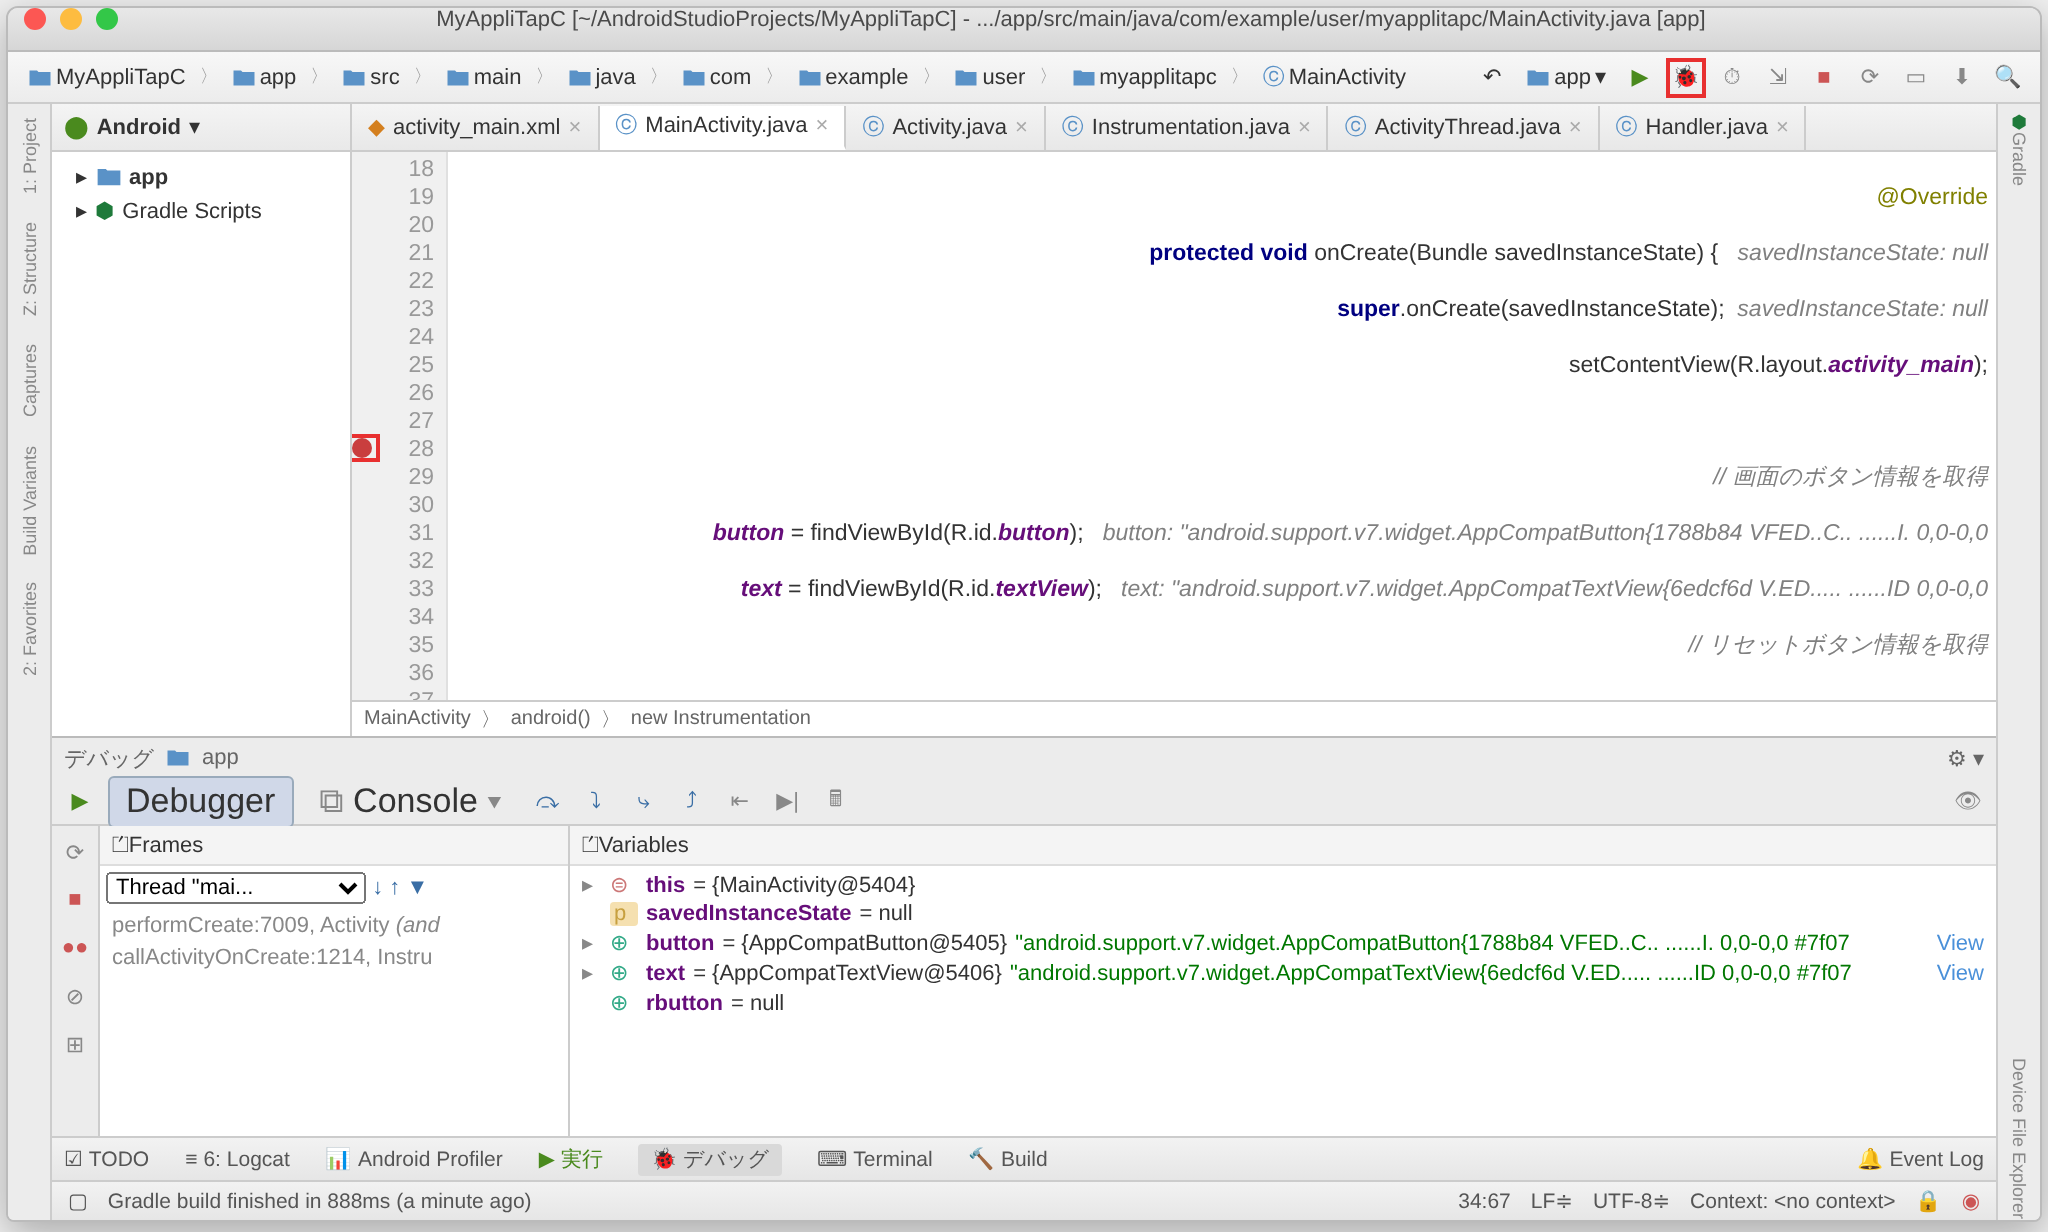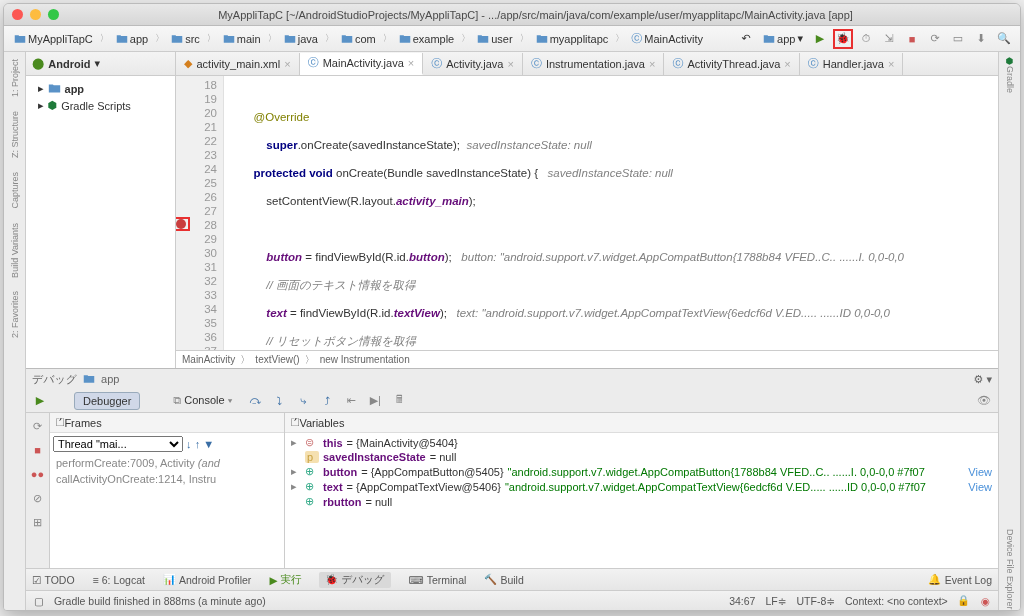--- a/index.html
+++ b/index.html
@@ -1,18 +1,18 @@
 <!DOCTYPE html>
 <html><head>
 <meta charset="utf-8">
 <style>
 * { margin: 0; padding: 0; box-sizing: border-box; font-family: -apple-system, "Helvetica Neue", Arial, sans-serif; }
 body { background: #f0f0f0; font-size: 11px; color: #333; width: 1024px; height: 616px; overflow: hidden; }
 .window { background: #ececec; border: 1px solid #bbb; border-radius: 6px 6px 4px 4px; width: 1018px; height: 608px; margin: 3px; box-shadow: 0 6px 20px rgba(0,0,0,0.3); display: flex; flex-direction: column; overflow: hidden; }
-.titlebar { height: 22px; background: linear-gradient(#e8e8e8,#d6d6d6); display: flex; align-items: center; padding: 0 8px; border-bottom: 1px solid #bbb; }
+.titlebar { height: 22px; background: linear-gradient(#e8e8e8,#d6d6d6); display: flex; align-items: flex-start; padding: 0 8px; border-bottom: 1px solid #bbb; }
 .traffic { display: flex; gap: 7px; }
 .dot { width: 11px; height: 11px; border-radius: 50%; }
 .dot.red { background: #fc5753; } .dot.yellow { background: #fdbc40; } .dot.green { background: #33c748; }
 .titletext { flex: 1; text-align: center; font-size: 11px; color: #4a4a4a; }
 .toolbar { height: 26px; background: linear-gradient(#f7f7f7,#ececec); border-bottom: 1px solid #ccc; display: flex; align-items: center; padding: 0 6px; gap: 3px; }
 .crumb { display: flex; align-items: center; gap: 2px; padding: 0 4px; font-size: 11px; color: #333; }
 .crumb svg { width: 12px; height: 12px; }
 .chev { color: #999; font-size: 9px; }
 .spacer { flex: 1; }
 .tool-ic { width: 20px; height: 20px; display: flex; align-items: center; justify-content: center; cursor: pointer; }
@@ -31,32 +31,32 @@
 .editor { flex: 1; background: #fff; display: flex; flex-direction: column; overflow: hidden; }
 .tabs { height: 24px; display: flex; align-items: center; background: linear-gradient(#f4f4f4,#e8e8e8); border-bottom: 1px solid #ccc; overflow: hidden; }
 .tab { height: 22px; display: flex; align-items: center; padding: 0 8px; gap: 4px; font-size: 11px; border-right: 1px solid #ccc; cursor: pointer; white-space: nowrap; }
 .tab.active { background: #fff; border-bottom: 2px solid #fff; }
 .tab .x { color: #aaa; font-size: 11px; }
 .code { flex: 1; display: flex; font-family: Menlo, Consolas, monospace; font-size: 11.5px; line-height: 14px; overflow: hidden; background: #fff; }
 .gutter { width: 48px; background: #f0f0f0; border-right: 1px solid #e0e0e0; color: #999; text-align: right; padding: 2px 6px 2px 2px; }
 .gutter .gl { height: 14px; position: relative; }
 .gutter .bp { position: absolute; left: -2px; top: 1px; width: 10px; height: 10px; background: #c93e3e; border-radius: 50%; }
 .gutter .bp-box { position: absolute; left: -4px; top: -1px; width: 16px; height: 14px; border: 2px solid #e83030; }
-.codebody { flex: 1; padding: 20px 4px; white-space: pre; overflow: hidden; }
+.codebody { flex: 1; padding: 2px 4px; white-space: pre; overflow: hidden; text-align: right; }
 .codebody .ln { height: 14px; }
 .kw { color: #000080; font-weight: bold; }
 .ann { color: #808000; }
 .cmt { color: #808080; font-style: italic; }
 .fld { color: #660e7a; font-weight: bold; font-style: italic; }
 .param { color: #808080; font-style: italic; }
 .crumbbar { height: 18px; border-top: 1px solid #ccc; background: #fff; display: flex; align-items: center; padding: 0 6px; gap: 5px; font-size: 10px; color: #666; }
 .debugpanel { height: 200px; background: #ececec; border-top: 1px solid #bbb; display: flex; flex-direction: column; }
 .debug-hdr { height: 20px; display: flex; align-items: center; padding: 0 6px; gap: 6px; font-size: 11px; color: #666; }
 .debug-sub { height: 24px; display: flex; align-items: center; padding: 0 4px; gap: 4px; border-bottom: 1px solid #ccc; }
-.dtab { padding: 2px 8px; font-size: 11px; cursor: pointer; border: 1px solid transparent; margin-left: 20px; }
+.dtab { padding: 2px 8px; font-size: 17px; cursor: pointer; border: 1px solid transparent; }
 .dtab.active { background: #d0d8e8; border: 1px solid #9ab; border-radius: 3px; }
 .debug-body { flex: 1; display: flex; background: #fff; }
 .debug-left { width: 24px; border-right: 1px solid #ccc; background: #ececec; display: flex; flex-direction: column; align-items: center; gap: 4px; padding: 3px 0; }
 .frames { width: 235px; border-right: 1px solid #ccc; display: flex; flex-direction: column; }
 .frames-hdr { height: 20px; padding: 0 6px; display: flex; align-items: center; font-size: 11px; background: #f4f4f4; border-bottom: 1px solid #ddd; }
 .frames-sel { padding: 3px; }
 .frames-sel select { width: 130px; font-size: 11px; }
 .flist { font-size: 11px; }
 .frow { padding: 2px 6px; color: #888; }
 .frow.sel { background: #2f65ca; color: #fff; }
@@ -248,46 +248,46 @@
                 <div class="gl">31</div>
                 <div class="gl">32</div>
                 <div class="gl">33</div>
                 <div class="gl">34</div>
                 <div class="gl">35</div>
                 <div class="gl">36</div>
                 <div class="gl">37</div>
             </div>
             <div class="codebody">
 <div class="ln">        <span class="ann">@Override</span></div>
+<div class="ln">        <span class="kw">protected void </span><span>onCreate(Bundle savedInstanceState) {</span><span class="param">   savedInstanceState: null</span></div>
 <div class="ln">            <span class="kw">super</span><span>.onCreate(savedInstanceState);</span><span class="param">  savedInstanceState: null</span></div>
-<div class="ln">        <span class="kw">protected void </span><span>onCreate(Bundle savedInstanceState) {</span><span class="param">   savedInstanceState: null</span></div>
 <div class="ln">            <span>setContentView(R.layout.</span><span class="fld">activity_main</span><span>);</span></div>
 <div class="ln"></div>
+<div class="ln">            <span class="cmt">// 画面のボタン情報を取得</span></div>
 <div class="ln">            <span class="fld">button</span><span> = findViewById(R.id.</span><span class="fld">button</span><span>);</span><span class="param">   button: "android.support.v7.widget.AppCompatButton{1788b84 VFED..C.. ......I. 0,0-0,0</span></div>
-<div class="ln">            <span class="cmt">// 画面のテキスト情報を取得</span></div>
 <div class="ln">            <span class="fld">text</span><span> = findViewById(R.id.</span><span class="fld">textView</span><span>);</span><span class="param">   text: "android.support.v7.widget.AppCompatTextView{6edcf6d V.ED..... ......ID 0,0-0,0</span></div>
 <div class="ln">            <span class="cmt">// リセットボタン情報を取得</span></div>
 
 
 
 
 
 
 
 
 
 
 
 
             </div>
           </div>
           <div class="crumbbar">
             <span>MainActivity</span>
               <span>〉</span>
-            <span>textView()</span>
+            <span>android()</span>
               <span>〉</span>
             <span>new Instrumentation</span>
           </div>
         </div>
       </div>
 
       <div class="debugpanel">
         <div class="debug-hdr">
           <span>デバッグ</span>
           <svg class="folder" width="12" height="12" viewBox="0 0 16 16">

